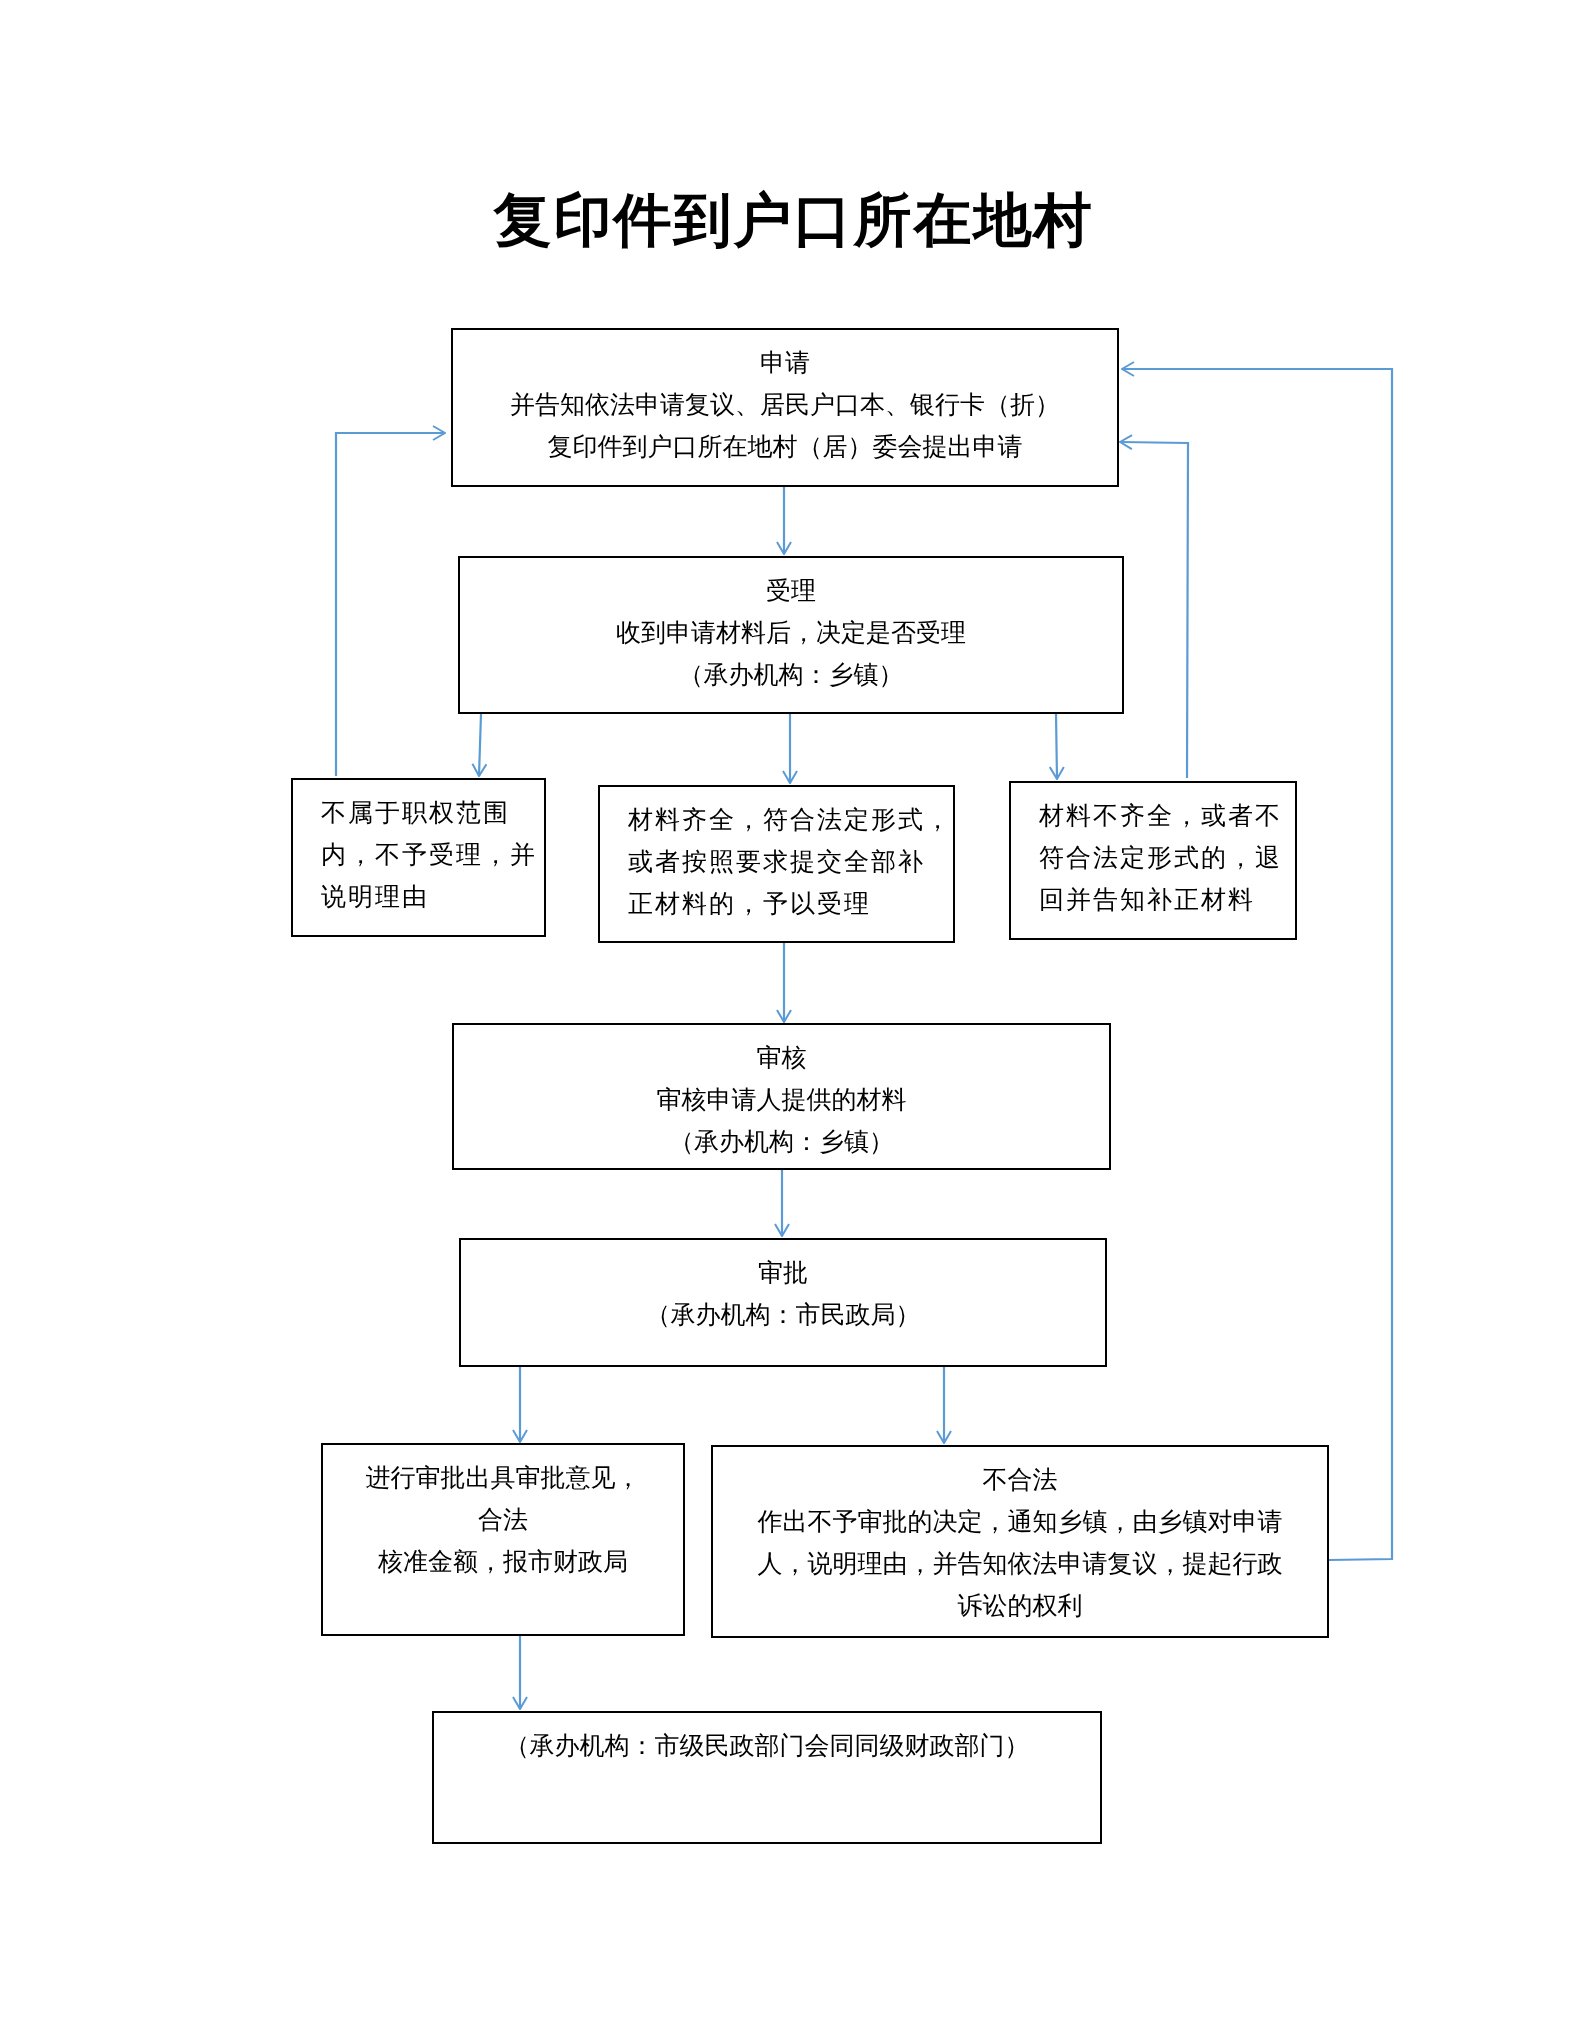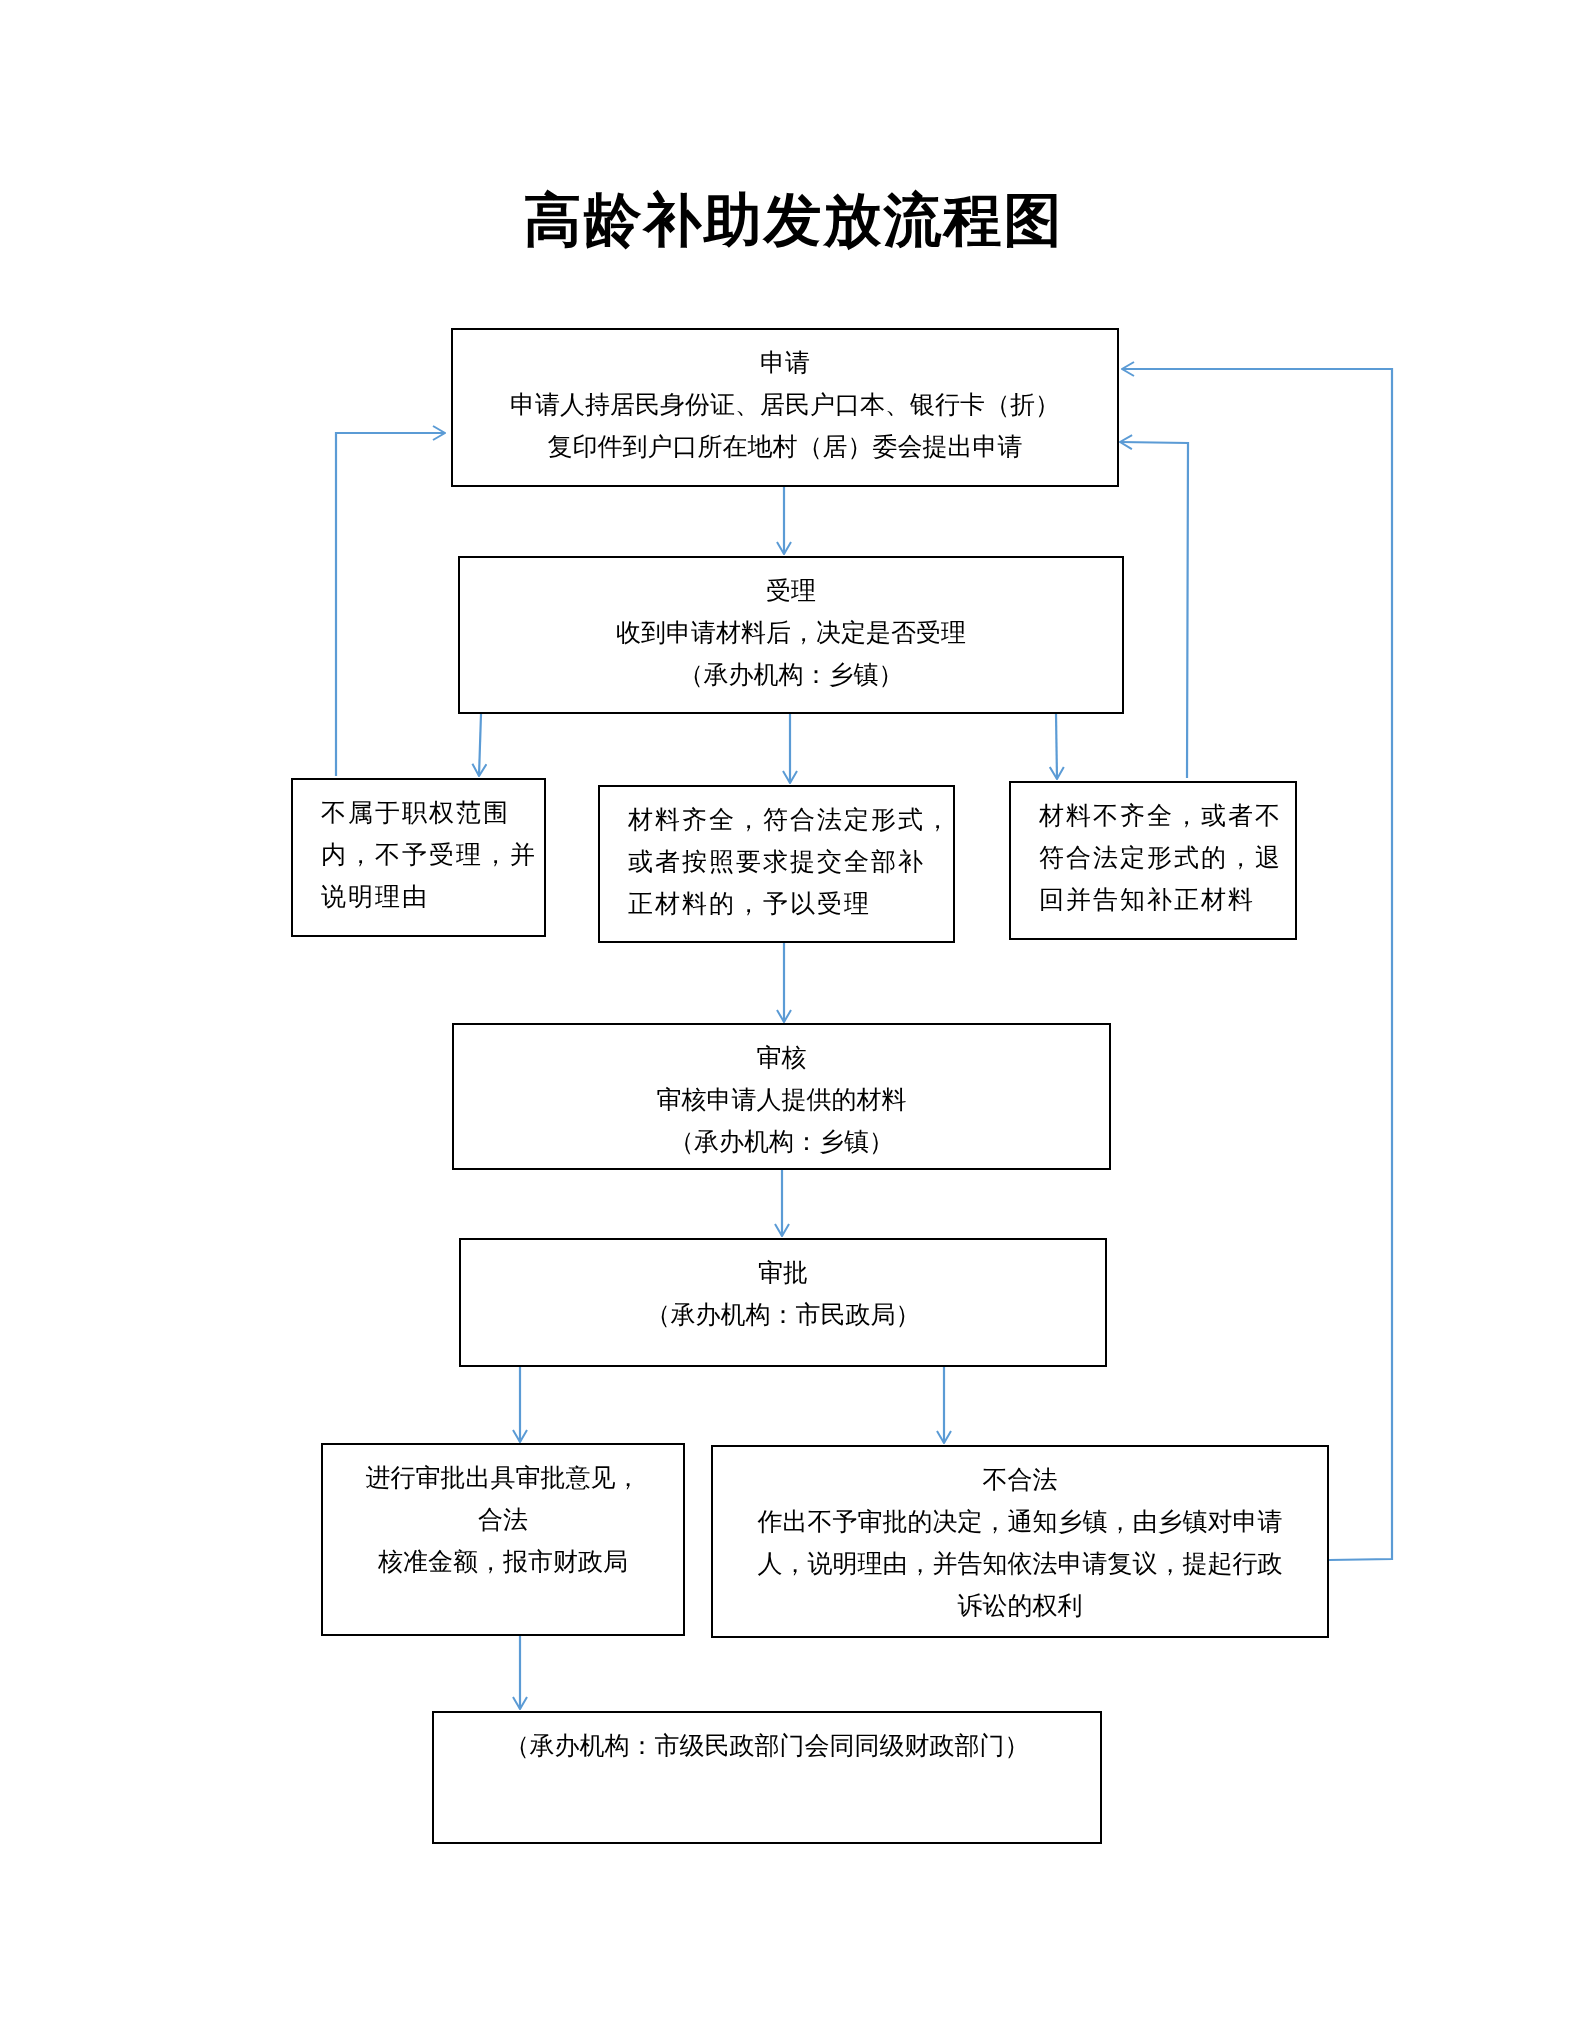--- a/index.html
+++ b/index.html
@@ -11,21 +11,21 @@
   .box { position: absolute; border: 2.5px solid #000; box-sizing: border-box; background: #fff;
          font-size: 25px; line-height: 42px; padding-top: 12px; }
   .box.center { text-align: center; }
   .box.left { text-align: left; padding-left: 28px; padding-right: 14px; letter-spacing: 2px; }
   .box .line { display: block; white-space: nowrap; }
   svg.arrows { position: absolute; left: 0; top: 0; }
 </style>
 </head>
 <body>
 
-<div class="title">高龄补助发放流程图</div>
+<div class="title">复印件到户口所在地村</div>
 
 <svg class="arrows" width="1587" height="2039" viewBox="0 0 1587 2039">
   <defs>
     <marker id="ah" markerWidth="14" markerHeight="16" refX="13" refY="8" orient="auto" markerUnits="userSpaceOnUse">
       <path d="M1,1 L13,8 L1,15" fill="none" stroke="#5b9bd5" stroke-width="2"></path>
     </marker>
   </defs>
   <g stroke="#5b9bd5" stroke-width="2.2" fill="none">
     <line x1="784" y1="487" x2="784" y2="554" marker-end="url(#ah)"></line>
     <line x1="481" y1="714" x2="479" y2="776" marker-end="url(#ah)"></line>
@@ -37,21 +37,21 @@
     <line x1="782" y1="1169" x2="782" y2="1236" marker-end="url(#ah)"></line>
     <line x1="520" y1="1367" x2="520" y2="1442" marker-end="url(#ah)"></line>
     <line x1="944" y1="1367" x2="944" y2="1443" marker-end="url(#ah)"></line>
     <line x1="520" y1="1636" x2="520" y2="1709" marker-end="url(#ah)"></line>
     <polyline points="1329,1560 1392,1559 1392,369 1122,369" marker-end="url(#ah)"></polyline>
   </g>
 </svg>
 
 <div class="box center" style="left:451px;top:328px;width:668px;height:159px;">
   <span class="line">申请</span>
-  <span class="line">申请人持居民身份证、居民户口本、银行卡（折）</span>
+  <span class="line">并告知依法申请复议、居民户口本、银行卡（折）</span>
   <span class="line">复印件到户口所在地村（居）委会提出申请</span>
 </div>
 
 <div class="box center" style="left:458px;top:556px;width:666px;height:158px;">
   <span class="line">受理</span>
   <span class="line">收到申请材料后，决定是否受理</span>
   <span class="line">（承办机构：乡镇）</span>
 </div>
 
 <div class="box left" style="left:291px;top:778px;width:255px;height:159px;">

